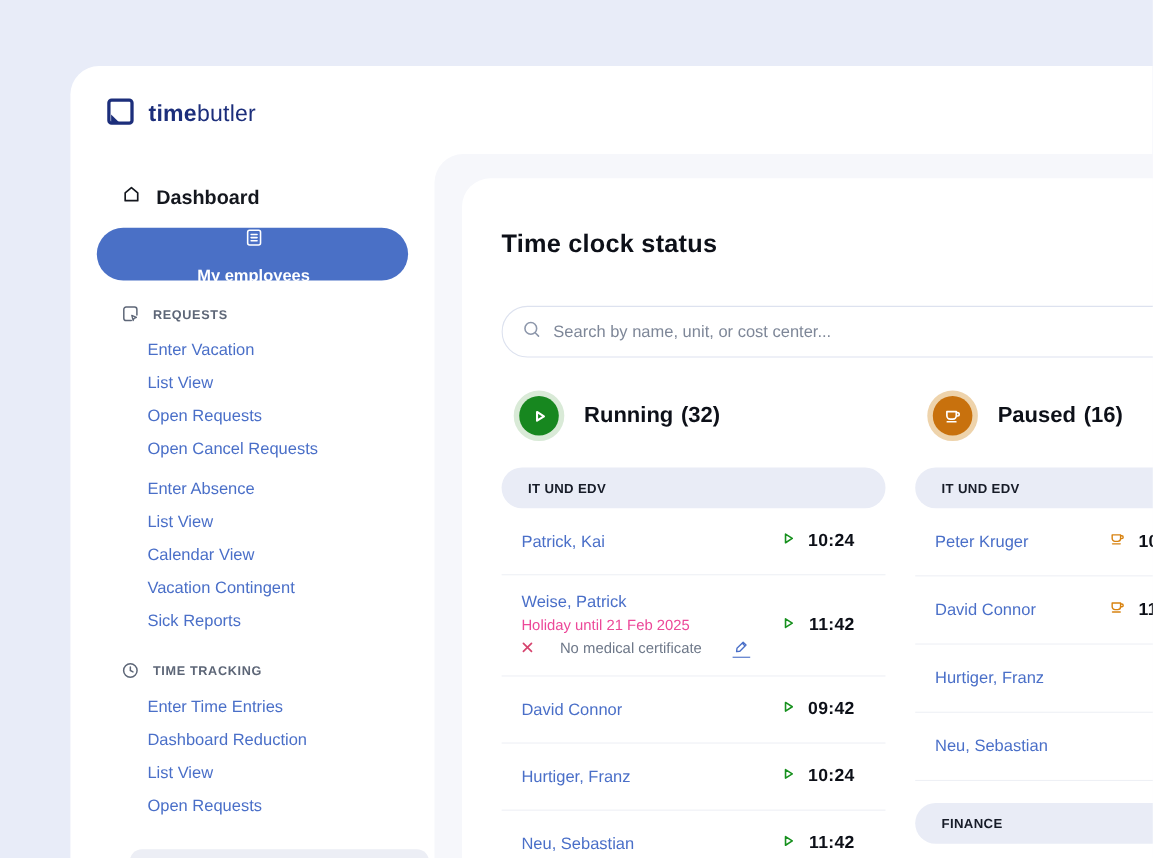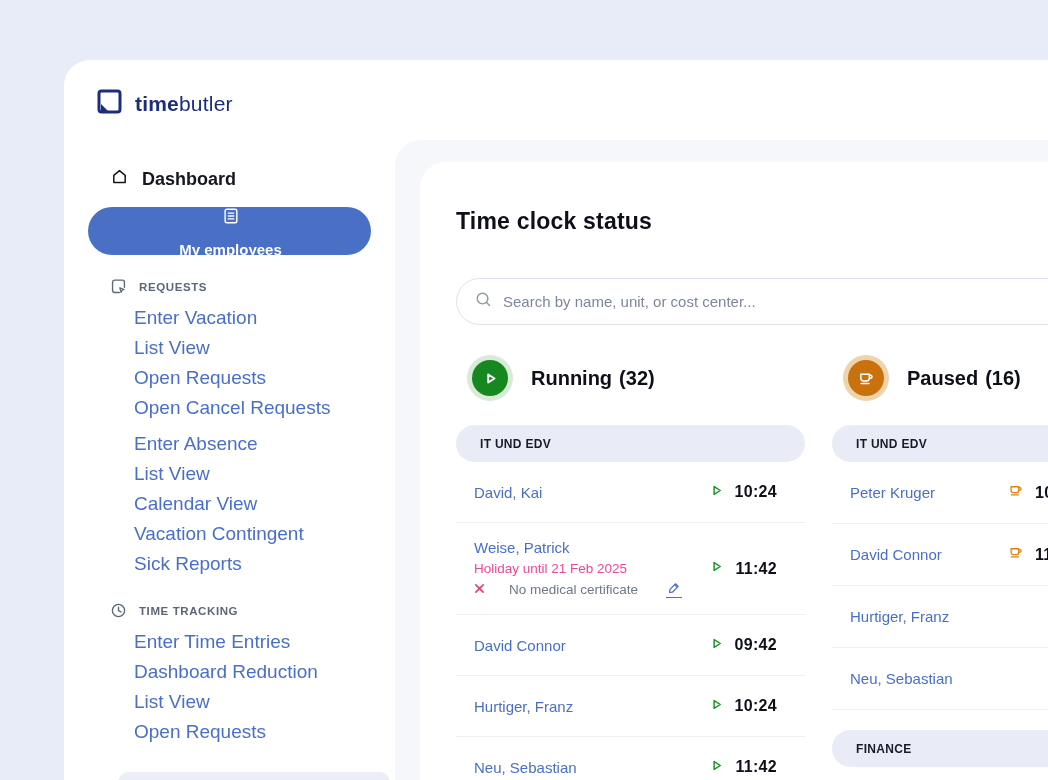--- a/index.html
+++ b/index.html
@@ -25,21 +25,21 @@
   .nav { position: absolute; left: 24px; top: 99px; width: 283px; }
   .nav-dashboard { height: 40px; display: flex; align-items: center; gap: 13px; padding-left: 22px;
     font-weight: 700; font-size: 18px; color: #14171e; cursor: pointer; }
   .nav-pill { margin-top: 8px; height: 48px; border-radius: 24px; background: #4a70c6;
     display: flex; align-items: center; gap: 13px; padding: 0 20px 0 22px;
     color: #fff; font-weight: 700; font-size: 15px; cursor: pointer; flex-direction: column; }
   .nav-pill .chev { margin-left: auto; display: flex; }
   .nav-section { margin-top: 22px; height: 20px; display: flex; align-items: center; gap: 12px;
     padding-left: 22px; color: #5d6677; font-size: 11.5px; font-weight: 700; letter-spacing: .6px; }
   .nav-link { height: 30px; display: flex; align-items: center; padding-left: 46px;
-    color: #4a6fc8; font-size: 19px; cursor: pointer; }
+    color: #4a6fc8; font-size: 15px; cursor: pointer; }
   .nav-link.first { margin-top: 6px; }
   .sidebar-scroll { position: absolute; left: 54px; top: 712px; width: 272px; height: 22px;
     border-radius: 11px; background: #eceef5; }
   
   .topbar { position: absolute; left: 331px; top: 0; height: 80px; width: 653px; background: #fff; }
   .timer-cluster { position: absolute; left: 9px; top: 0; height: 80px; display: flex; align-items: center; }
   .timer-value { margin-left: 8px; font-size: 16px; font-weight: 700; color: #3f4c66; letter-spacing: .5px; }
   .play-btn { margin-left: 28px; width: 38px; height: 38px; border-radius: 50%;
     background: #17871f; box-shadow: 0 0 0 5px #daebd8; border: none; cursor: pointer;
     display: flex; align-items: center; justify-content: center; }
@@ -185,21 +185,21 @@
             </span>
             <span class="col-title">
               <span>Running</span>
                 <span>(32)</span>
             </span>
           </div>
 
           <div class="group-pill">IT UND EDV</div>
 
           <div class="row">
-            <span class="row-name">David, Kai</span>
+            <span class="row-name">Patrick, Kai</span>
             <span class="row-right">
               <span>
                 <svg width="17" height="17" viewBox="0 0 20 20" fill="none">
                   <path d="M7.2 5.4 L14.4 10 L7.2 14.6 Z" stroke="#18911f" stroke-width="1.7" stroke-linejoin="round" fill="none"></path>
                 </svg>
               </span>
               <span class="row-time">10:24</span>
             </span>
           </div>
 

